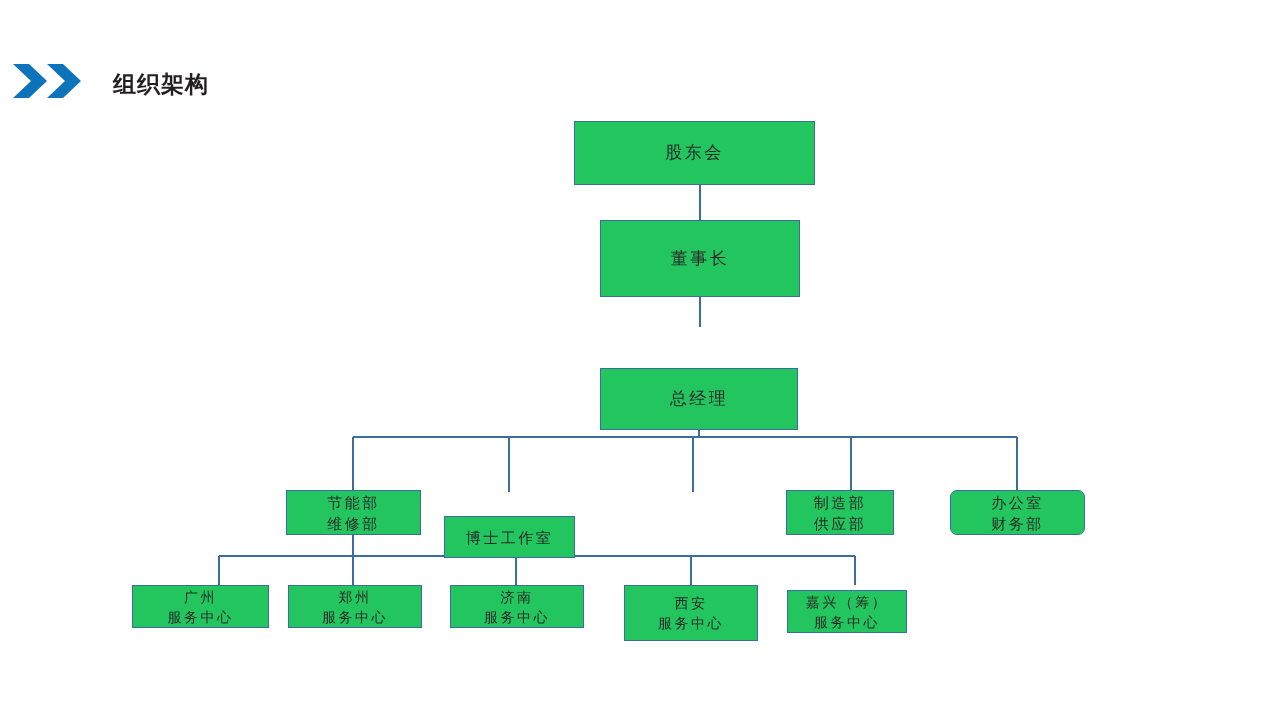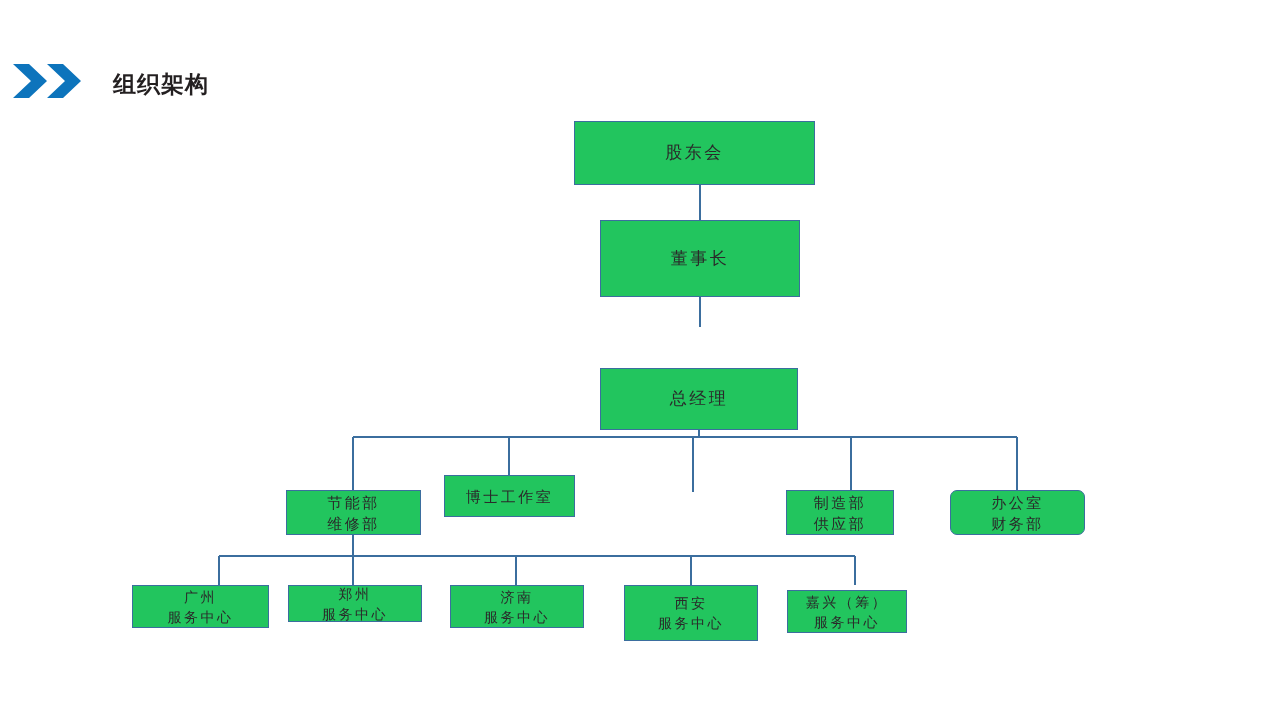--- a/index.html
+++ b/index.html
@@ -134,41 +134,41 @@
 
   <div class="node lvl3" style="left:600px; top:327px; width:198px; height:62px;margin-top:41px;">
     <span class="line">总经理</span>
   </div>
 
   <div class="node lvl4" style="left:286px; top:490px; width:135px; height:45px;">
     <span class="line">节能部</span>
     <span class="line">维修部</span>
   </div>
 
-  <div class="node lvl4" style="left:444px; top:475px; width:131px; height:42px;">
+  <div class="node lvl4" style="left:444px; top:516px; width:131px; height:42px;">
     <span class="line">博士工作室</span>
   </div>
 
 
   <div class="node lvl4" style="left:786px; top:490px; width:108px; height:45px;">
     <span class="line">制造部</span>
     <span class="line">供应部</span>
   </div>
 
   <div class="node lvl4" style="left:950px; top:490px; width:135px; height:45px;border-radius:7px;">
     <span class="line">办公室</span>
     <span class="line">财务部</span>
   </div>
 
   <div class="node lvl5" style="left:132px; top:585px; width:137px; height:43px;text-align:center;">
     <span class="line">广州</span>
     <span class="line">服务中心</span>
   </div>
 
-  <div class="node lvl5" style="left:288px; top:585px; width:134px; height:37px;">
+  <div class="node lvl5" style="left:288px; top:585px; width:134px; height:43px;">
     <span class="line">郑州</span>
     <span class="line">服务中心</span>
   </div>
 
   <div class="node lvl5" style="left:450px; top:585px; width:134px; height:43px;">
     <span class="line">济南</span>
     <span class="line">服务中心</span>
   </div>
 
   <div class="node lvl5" style="left:624px; top:585px; width:134px; height:56px;">

